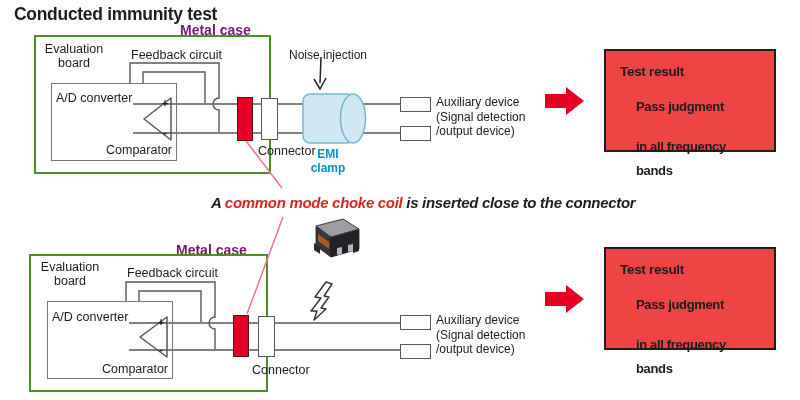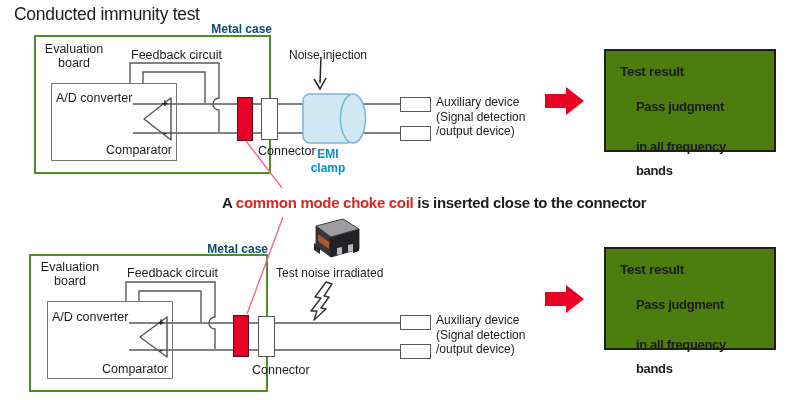--- a/index.html
+++ b/index.html
@@ -1,32 +1,32 @@
 <!DOCTYPE html>
 <html><head>
 <meta charset="utf-8">
 <style>
   html,body{margin:0;padding:0;background:#fff;}
   .canvas{position:relative;width:800px;height:400px;background:#fff;overflow:hidden;
           font-family:"Liberation Sans","DejaVu Sans",sans-serif;color:#1c1c1c;}
   .abs{position:absolute;}
   svg.layer{position:absolute;left:0;top:0;}
-  .section-title{font-size:17.5px;font-weight:400;letter-spacing:-0.3px;white-space:nowrap;}
-  .metal-label{font-size:12px;font-weight:700;color:#0c4a6e;text-align:right;white-space:nowrap;}
+  .section-title{font-size:17.5px;font-weight:700;letter-spacing:-0.3px;white-space:nowrap;}
+  .metal-label{font-size:14px;font-weight:700;color:#701a75;white-space:nowrap;}
   .metal-case{border:2px solid #4e8e26;box-sizing:border-box;background:transparent;}
   .eval-board{border:1.5px solid #76767a;box-sizing:border-box;background:transparent;}
   .lbl{font-size:12.5px;color:#1c1c1c;white-space:nowrap;line-height:14px;}
   .lbl-small{font-size:12px;color:#1c1c1c;white-space:nowrap;line-height:14.5px;}
   .center{text-align:center;}
   .choke{background:#e60023;border:1px solid #55121a;box-sizing:border-box;}
   .connector{background:#fff;border:1.5px solid #55555a;box-sizing:border-box;}
   .aux-rect{background:#fff;border:1.5px solid #55555a;box-sizing:border-box;}
   .emi-label{font-size:12px;font-weight:700;color:#0092c8;line-height:14px;}
   .pm{font-size:11px;font-weight:700;line-height:10px;width:10px;text-align:center;color:#1c1c1c;}
-  .result-box{border:2px solid #1f1f1f;box-sizing:border-box;background:#4d7c0f;
+  .result-box{border:2px solid #1f1f1f;box-sizing:border-box;background:#ef4444;
               padding:13px 0 0 14px;}
   .result-title{font-size:13.5px;font-weight:700;letter-spacing:-0.3px;margin:0 0 14px 0;}
   .result-line{font-size:13px;font-weight:600;letter-spacing:-0.35px;line-height:24px;margin:16px;}
   .note{font-size:15px;font-weight:700;letter-spacing:-0.3px;white-space:nowrap;}
   .note .hl{color:#d7281f;}
 </style>
 </head>
 <body>
 
 <div class="canvas">
@@ -85,37 +85,36 @@
     <div class="lbl-small">Auxiliary device</div>
     <div class="lbl-small">(Signal detection</div>
     <div class="lbl-small">/output device)</div>
   </div>
   <div class="abs result-box" style="left:604px;top:49px;width:172px;height:103px;">
     <p class="result-title">Test result</p>
     <p class="result-line">Pass judgment</p>
     <p class="result-line">in all frequency bands</p>
   </div>
 
-  <div class="abs note" style="left:222px;top:194px;">
+  <div class="abs note" style="left:211px;top:194px;font-style:italic;">
     <span>A </span><span class="hl">common mode choke coil</span><span> is inserted close to the connector</span>
   </div>
 
   <div class="abs metal-label" style="left:176px;top:242px;width:92px;">Metal case</div>
   <div class="abs metal-case" style="left:29px;top:254px;width:239px;height:138px;"></div>
   <div class="abs eval-board" style="left:47px;top:301px;width:126px;height:78px;"></div>
   <div class="abs lbl center" style="left:34px;top:260px;width:72px;white-space:normal;">Evaluation board</div>
   <div class="abs lbl" style="left:127px;top:266px;">Feedback circuit</div>
   <div class="abs lbl" style="left:52px;top:310px;">A/D converter</div>
   <div class="abs lbl" style="left:102px;top:362px;">Comparator</div>
   <div class="abs pm" style="left:156px;top:317px;">+</div>
   <div class="abs pm" style="left:156px;top:344px;">-</div>
   <div class="abs choke" style="left:233px;top:315px;width:16px;height:42px;"></div>
   <div class="abs connector" style="left:258px;top:316px;width:17px;height:41px;"></div>
   <div class="abs lbl" style="left:252px;top:363px;">Connector</div>
-  <div class="abs lbl-small" style="left:276px;top:266px;">Test noise irradiated</div>
   <div class="abs aux-rect" style="left:400px;top:315px;width:31px;height:15px;"></div>
   <div class="abs aux-rect" style="left:400px;top:344px;width:31px;height:15px;"></div>
   <div class="abs" style="left:436px;top:313px;">
     <div class="lbl-small">Auxiliary device</div>
     <div class="lbl-small">(Signal detection</div>
     <div class="lbl-small">/output device)</div>
   </div>
   <div class="abs result-box" style="left:604px;top:247px;width:172px;height:103px;">
     <p class="result-title">Test result</p>
     <p class="result-line">Pass judgment</p>

